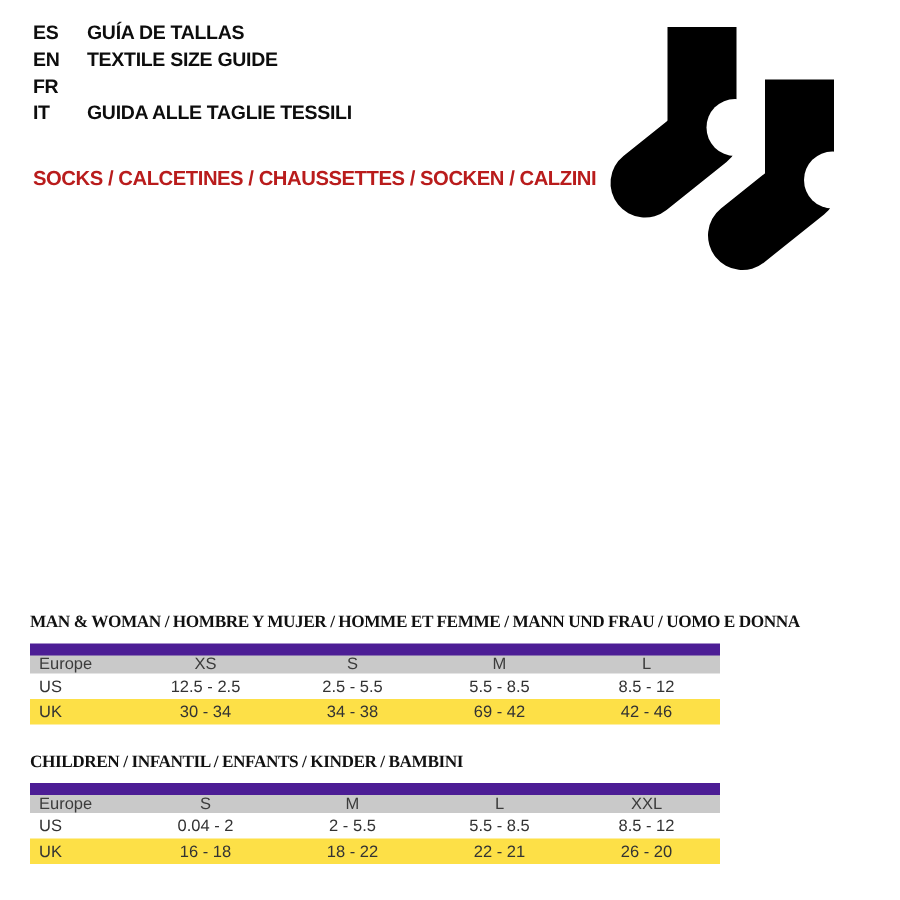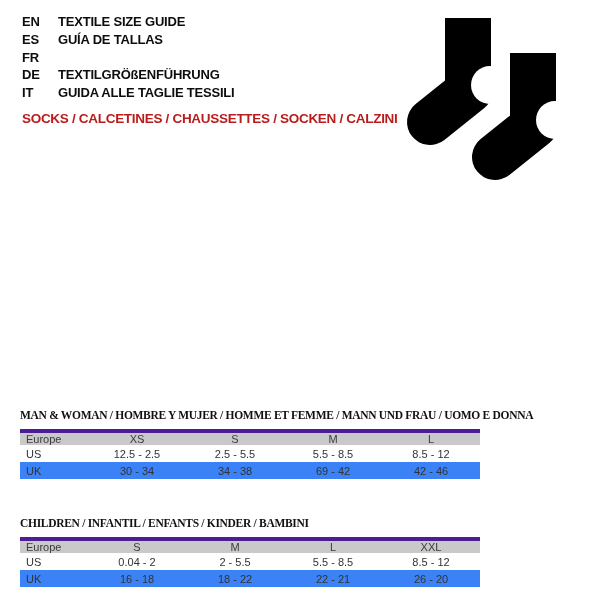--- a/index.html
+++ b/index.html
@@ -39,64 +39,60 @@
 
   
   .tables-wrap { position: absolute; left: 20px; top: 409px; width: 460px; }
   .table-title {
     font-weight: bold; font-size: 11.5px; line-height: 12px;
     letter-spacing: -0.3px; color: #111;
     margin: 0 0 8px 0;
     white-space: nowrap;
     font-family: Liberation Serif, serif;
   }
-  .size-table-block + .size-table-block { margin-top: 38px; }
+  .size-table-block + .size-table-block { margin-top: 19px; }
   table.size-table {
     width: 100%;
     border-collapse: collapse;
     table-layout: fixed;
     font-size: 11px;
     color: #333;
   }
   table.size-table col.c-label { width: 68px; }
   table.size-table thead tr {
     background: #c9c9c9;
-    border-top: 4px solid #4c1d95;
+    border-top: 8px solid #4c1d95;
   }
   table.size-table th {
     font-weight: normal;
     color: #3c3c3c;
     height: 12px;
     padding: 0;
   }
   table.size-table td { height: 17px; padding: 0; }
   table.size-table th:first-child,
   table.size-table td:first-child { text-align: left; padding-left: 6px; }
   table.size-table th:not(:first-child),
   table.size-table td:not(:first-child) { text-align: center; }
-  table.size-table tbody tr.alt { background: #3b82f6; }
+  table.size-table tbody tr.alt { background: #fde047; }
 </style>
 </head>
 <body>
 
 <div class="lang-block">
   <div class="lang-row">
+    <span class="lang-code">ES</span>
+    <span class="lang-label">GUÍA DE TALLAS</span>
+  </div>
+  <div class="lang-row">
     <span class="lang-code">EN</span>
     <span class="lang-label">TEXTILE SIZE GUIDE</span>
   </div>
   <div class="lang-row">
-    <span class="lang-code">ES</span>
-    <span class="lang-label">GUÍA DE TALLAS</span>
-  </div>
-  <div class="lang-row">
     <span class="lang-code">FR</span>
-  </div>
-  <div class="lang-row">
-    <span class="lang-code">DE</span>
-    <span class="lang-label">TEXTILGRÖßENFÜHRUNG</span>
   </div>
   <div class="lang-row">
     <span class="lang-code">IT</span>
     <span class="lang-label">GUIDA ALLE TAGLIE TESSILI</span>
   </div>
 </div>
 
 <div class="category-line">SOCKS / CALCETINES / CHAUSSETTES / SOCKEN / CALZINI</div>
 
 <svg class="socks-icon" width="205" height="180" viewBox="0 0 205 180" aria-hidden="true">

